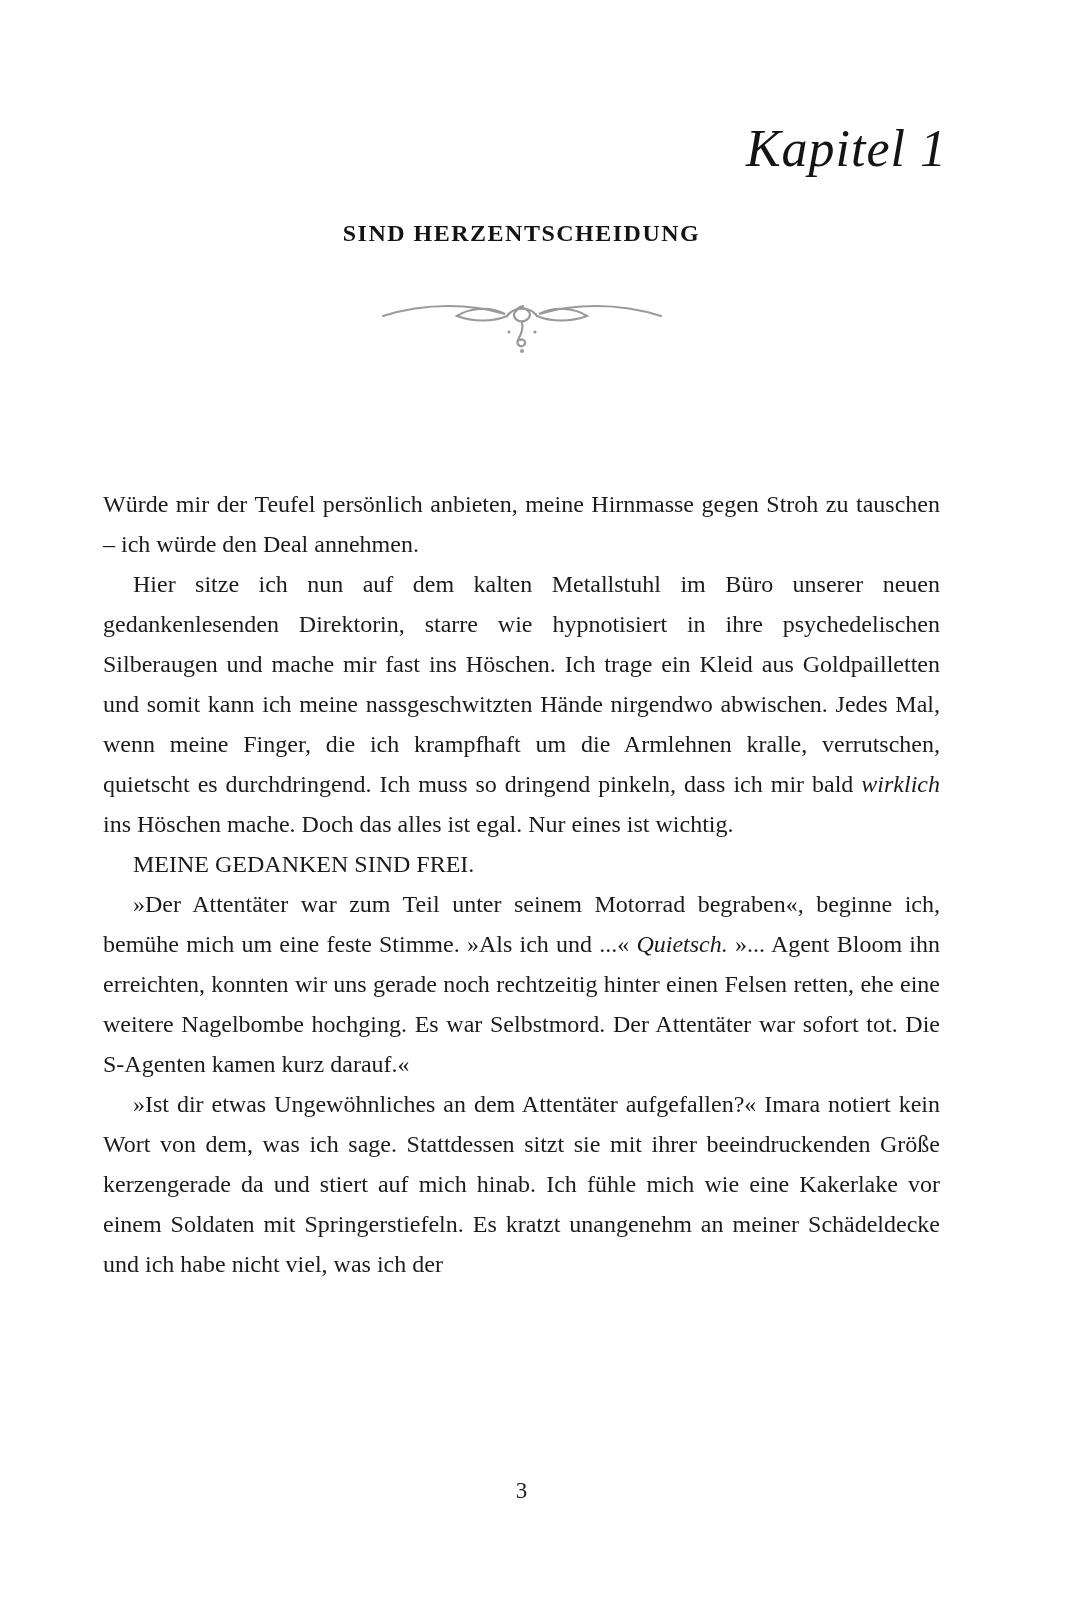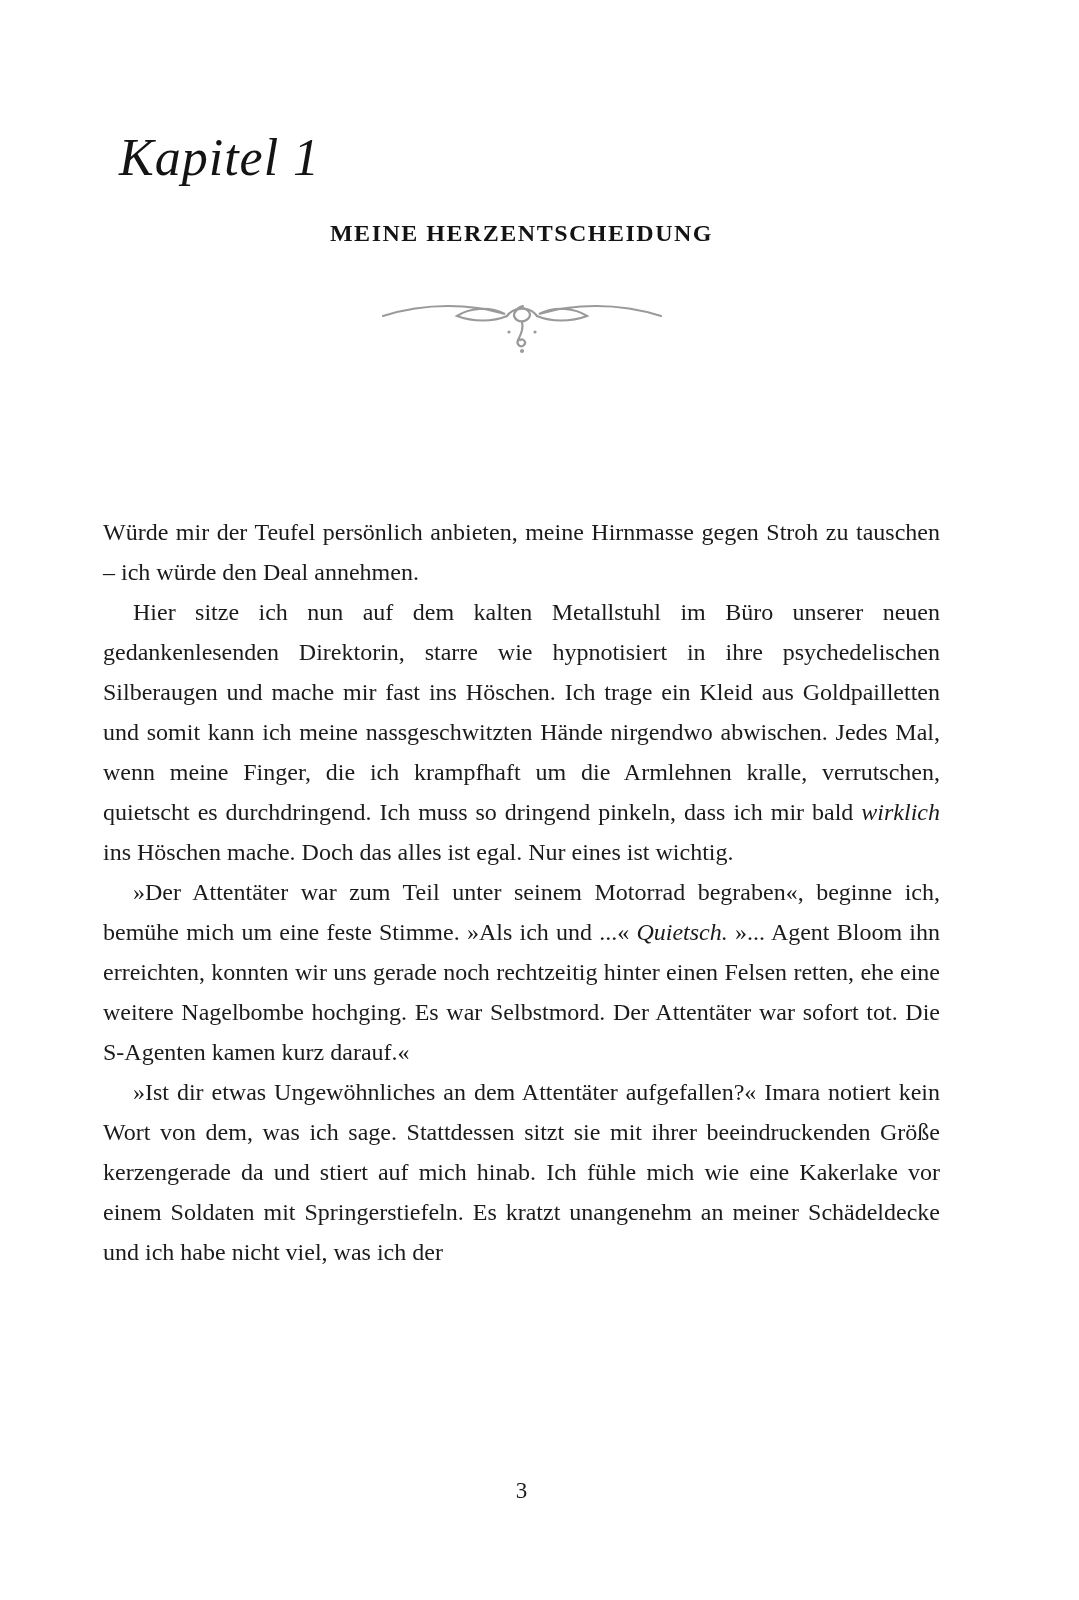--- a/index.html
+++ b/index.html
@@ -14,22 +14,22 @@
     background: #ffffff;
     color: #1b1b1b;
     font-family: "Liberation Serif", serif;
     overflow: hidden;
   }
   .chapter-title {
     position: absolute;
     left: 103px;
     width: 837px;
     top: 112px;
-    margin: 16px;
-    text-align: left;
+    margin: 7px;
+    text-align: right;
     font-family: "Liberation Serif", serif;
     font-style: italic;
     font-weight: 500;
     font-size: 52px;
     letter-spacing: 1px;
     color: #141414;
   }
   .chapter-subtitle {
     position: absolute;
     left: 103px;
@@ -55,21 +55,20 @@
   }
   .body-text {
     position: absolute;
     left: 103px;
     width: 837px;
     top: 484px;
     font-size: 24px;
     line-height: 40px;
     text-align: justify;
     color: #1b1b1b;
-    margin-top: 28px;
   }
   .body-text p {
     margin: 0;
     padding: 0;
   }
   .body-text p.indent {
     text-indent: 30px;
   }
   .body-text em {
   }
@@ -83,21 +82,21 @@
     color: #1b1b1b;
   }
 </style>
 </head>
 <body>
 
 <div class="page">
 
   <h1 class="chapter-title">Kapitel 1</h1>
 
-  <h2 class="chapter-subtitle">MEINE HERZENTSCHEIDUNG</h2>
+  <h2 class="chapter-subtitle">SIND HERZENTSCHEIDUNG</h2>
 
   <div class="ornament">
     <svg width="290" height="62" viewBox="0 0 290 62" aria-hidden="true">
       <g fill="none" stroke="#9a9a9a" stroke-width="2.2" stroke-linecap="round">
 
         <path d="M6,24 C50,10 95,12 128,22 C112,14 92,16 80,24 C96,30 116,30 130,24"></path>
 
         <path d="M284,24 C240,10 195,12 162,22 C178,14 198,16 210,24 C194,30 174,30 160,24"></path>
 
         <path d="M130,24 C136,16 148,14 152,20 C156,26 146,32 140,28 C134,24 138,16 146,14"></path>
@@ -108,19 +107,20 @@
       </g>
       <circle cx="145" cy="59" r="2" fill="#9a9a9a"></circle>
       <circle cx="132" cy="40" r="1.6" fill="#9a9a9a"></circle>
       <circle cx="158" cy="40" r="1.6" fill="#9a9a9a"></circle>
     </svg>
   </div>
 
   <div class="body-text" id="body-text">
       <p><span>Würde mir der Teufel persönlich anbieten, meine Hirnmasse gegen Stroh zu tauschen – ich würde den Deal annehmen.</span></p>
       <p class="indent"><span>Hier sitze ich nun auf dem kalten Metallstuhl im Büro unserer neuen gedankenlesenden Direktorin, starre wie hypnotisiert in ihre psychedelischen Silberaugen und mache mir fast ins Höschen. Ich trage ein Kleid aus Goldpailletten und somit kann ich meine nassgeschwitzten Hände nirgendwo abwischen. Jedes Mal, wenn meine Finger, die ich krampfhaft um die Armlehnen kralle, verrutschen, quietscht es durchdringend. Ich muss so dringend pinkeln, dass ich mir bald </span><em>wirklich</em><span> ins Höschen mache. Doch das alles ist egal. Nur eines ist wichtig.</span></p>
+      <p class="indent"><span>MEINE GEDANKEN SIND FREI.</span></p>
       <p class="indent"><span>»Der Attentäter war zum Teil unter seinem Motorrad begraben«, beginne ich, bemühe mich um eine feste Stimme. »Als ich und ...« </span><em>Quietsch.</em><span> »... Agent Bloom ihn erreichten, konnten wir uns gerade noch rechtzeitig hinter einen Felsen retten, ehe eine weitere Nagelbombe hochging. Es war Selbstmord. Der Attentäter war sofort tot. Die S-Agenten kamen kurz darauf.«</span></p>
       <p class="indent"><span>»Ist dir etwas Ungewöhnliches an dem Attentäter aufgefallen?« Imara notiert kein Wort von dem, was ich sage. Stattdessen sitzt sie mit ihrer beeindruckenden Größe kerzengerade da und stiert auf mich hinab. Ich fühle mich wie eine Kakerlake vor einem Soldaten mit Springerstiefeln. Es kratzt unangenehm an meiner Schädeldecke und ich habe nicht viel, was ich der</span></p>
     </div>
 
   <div class="page-number">3</div>
 
 </div>
 
 </body></html>

